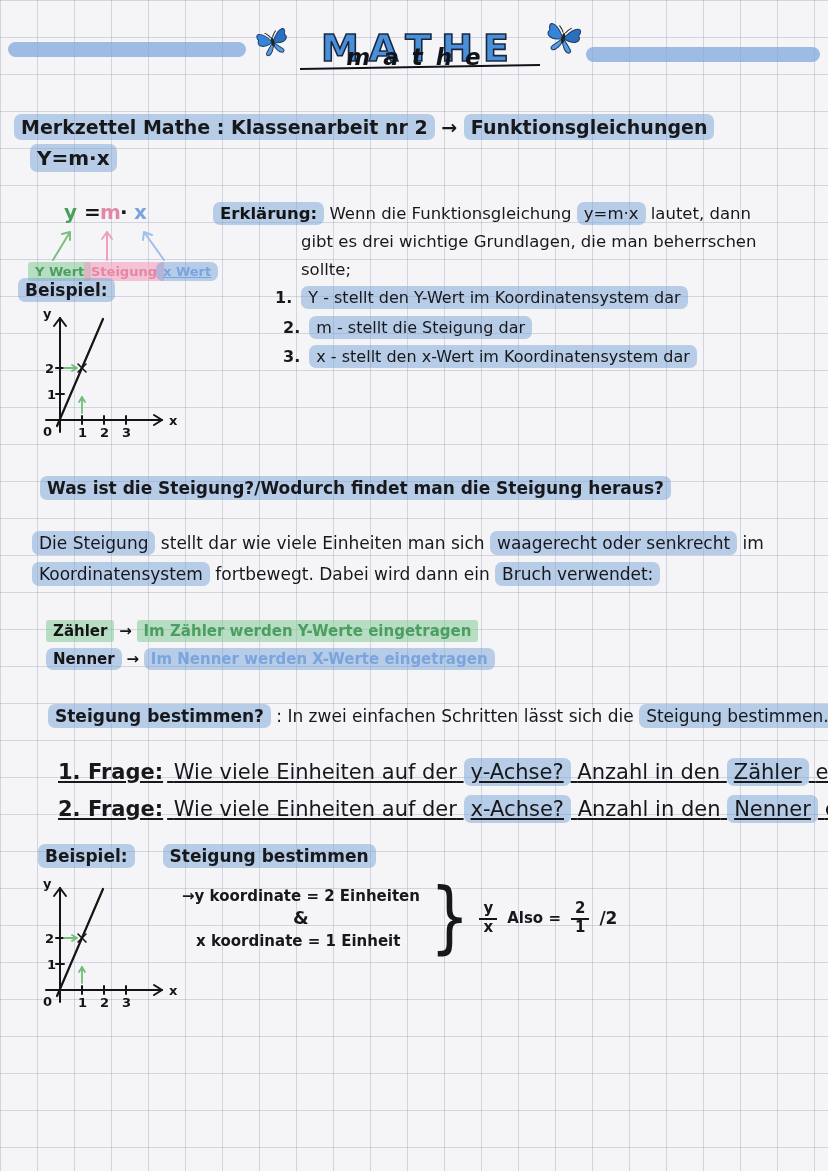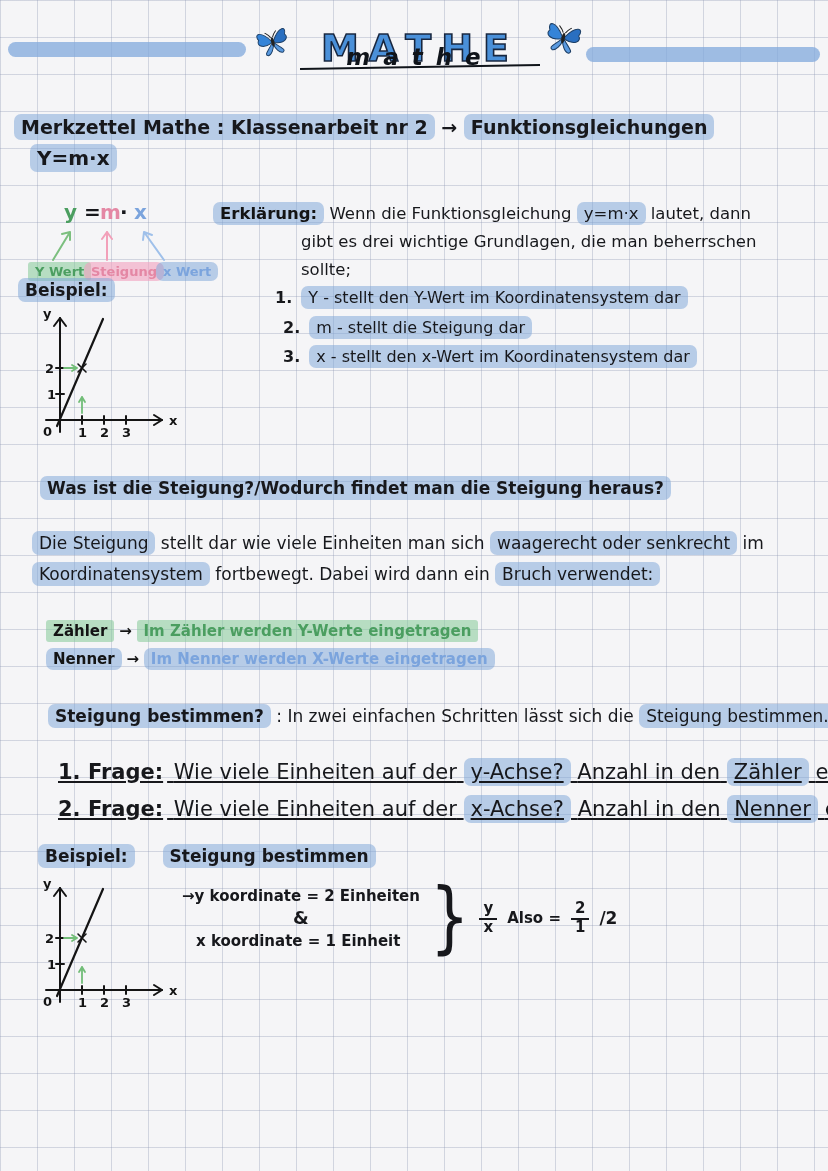--- a/index.html
+++ b/index.html
@@ -16,21 +16,21 @@
       linear-gradient(to bottom, rgba(150,160,185,.38) 1px, transparent 1px);
     background-size: 37px 37px;
   }
   .abs { position: absolute; }
   .hl {
     background: rgba(122,163,216,.50);
     border-radius: 7px;
     padding: 2px 7px;
   }
   .hl-green { background: rgba(132,200,152,.55); border-radius: 3px; padding: 2px 7px; }
-  .hl-pink  { background: rgba(242,160,190,.60); border-radius: 7px; padding: 2px 7px; }
+  .hl-pink  { background: rgba(242,160,190,.60); border-radius: 0; padding: 2px 7px; }
   .bar {
     position: absolute;
     height: 15px;
     border-radius: 9px;
     background: rgba(128,168,220,.75);
   }
   .bubble-title {
     font-size: 38px;
     font-weight: bold;
     letter-spacing: 10px;
@@ -121,21 +121,21 @@
     <span class="expr-char blue-text" style="left:106px; top:0;">x</span>
     <svg class="abs" style="left:0; top:24px;" width="200" height="38" viewBox="0 0 200 38">
       <g fill="none" stroke-width="2" stroke-linecap="round">
         <path d="M25 36 L42 8 M42 8 l-8 2 M42 8 l0 8" stroke="#7cbf7f"></path>
         <path d="M79 36 L79 8 M79 8 l-5 7 M79 8 l5 7" stroke="#f2a0b9"></path>
         <path d="M136 36 L116 8 M116 8 l-1 8 M116 8 l8 3" stroke="#9fc0ea"></path>
       </g>
     </svg>
     <span class="abs small-label green-text hl-green" style="left:0px; top:62px;">Y Wert</span>
     <span class="abs small-label pink-text hl-pink" style="left:56px; top:62px;">Steigung</span>
-    <span class="abs small-label blue-text hl" style="left:128px; top:62px;">x Wert</span>
+    <span class="abs small-label blue-text hl" style="left:128px; top:62px;text-decoration:underline;">x Wert</span>
   </div>
 
   <div class="abs" style="left:18px; top:280px; font-size:17px; font-weight:bold;">
     <span class="hl">Beispiel:</span>
   </div>
 
   <svg class="abs" style="left:26px; top:302px;" width="165" height="140" viewBox="0 0 165 140">
     <g stroke="#141414" stroke-width="2" fill="none" stroke-linecap="round">
       <line x1="20" y1="118" x2="136" y2="118"></line>
       <path d="M136 118 l-8 -5 M136 118 l-8 5"></path>

